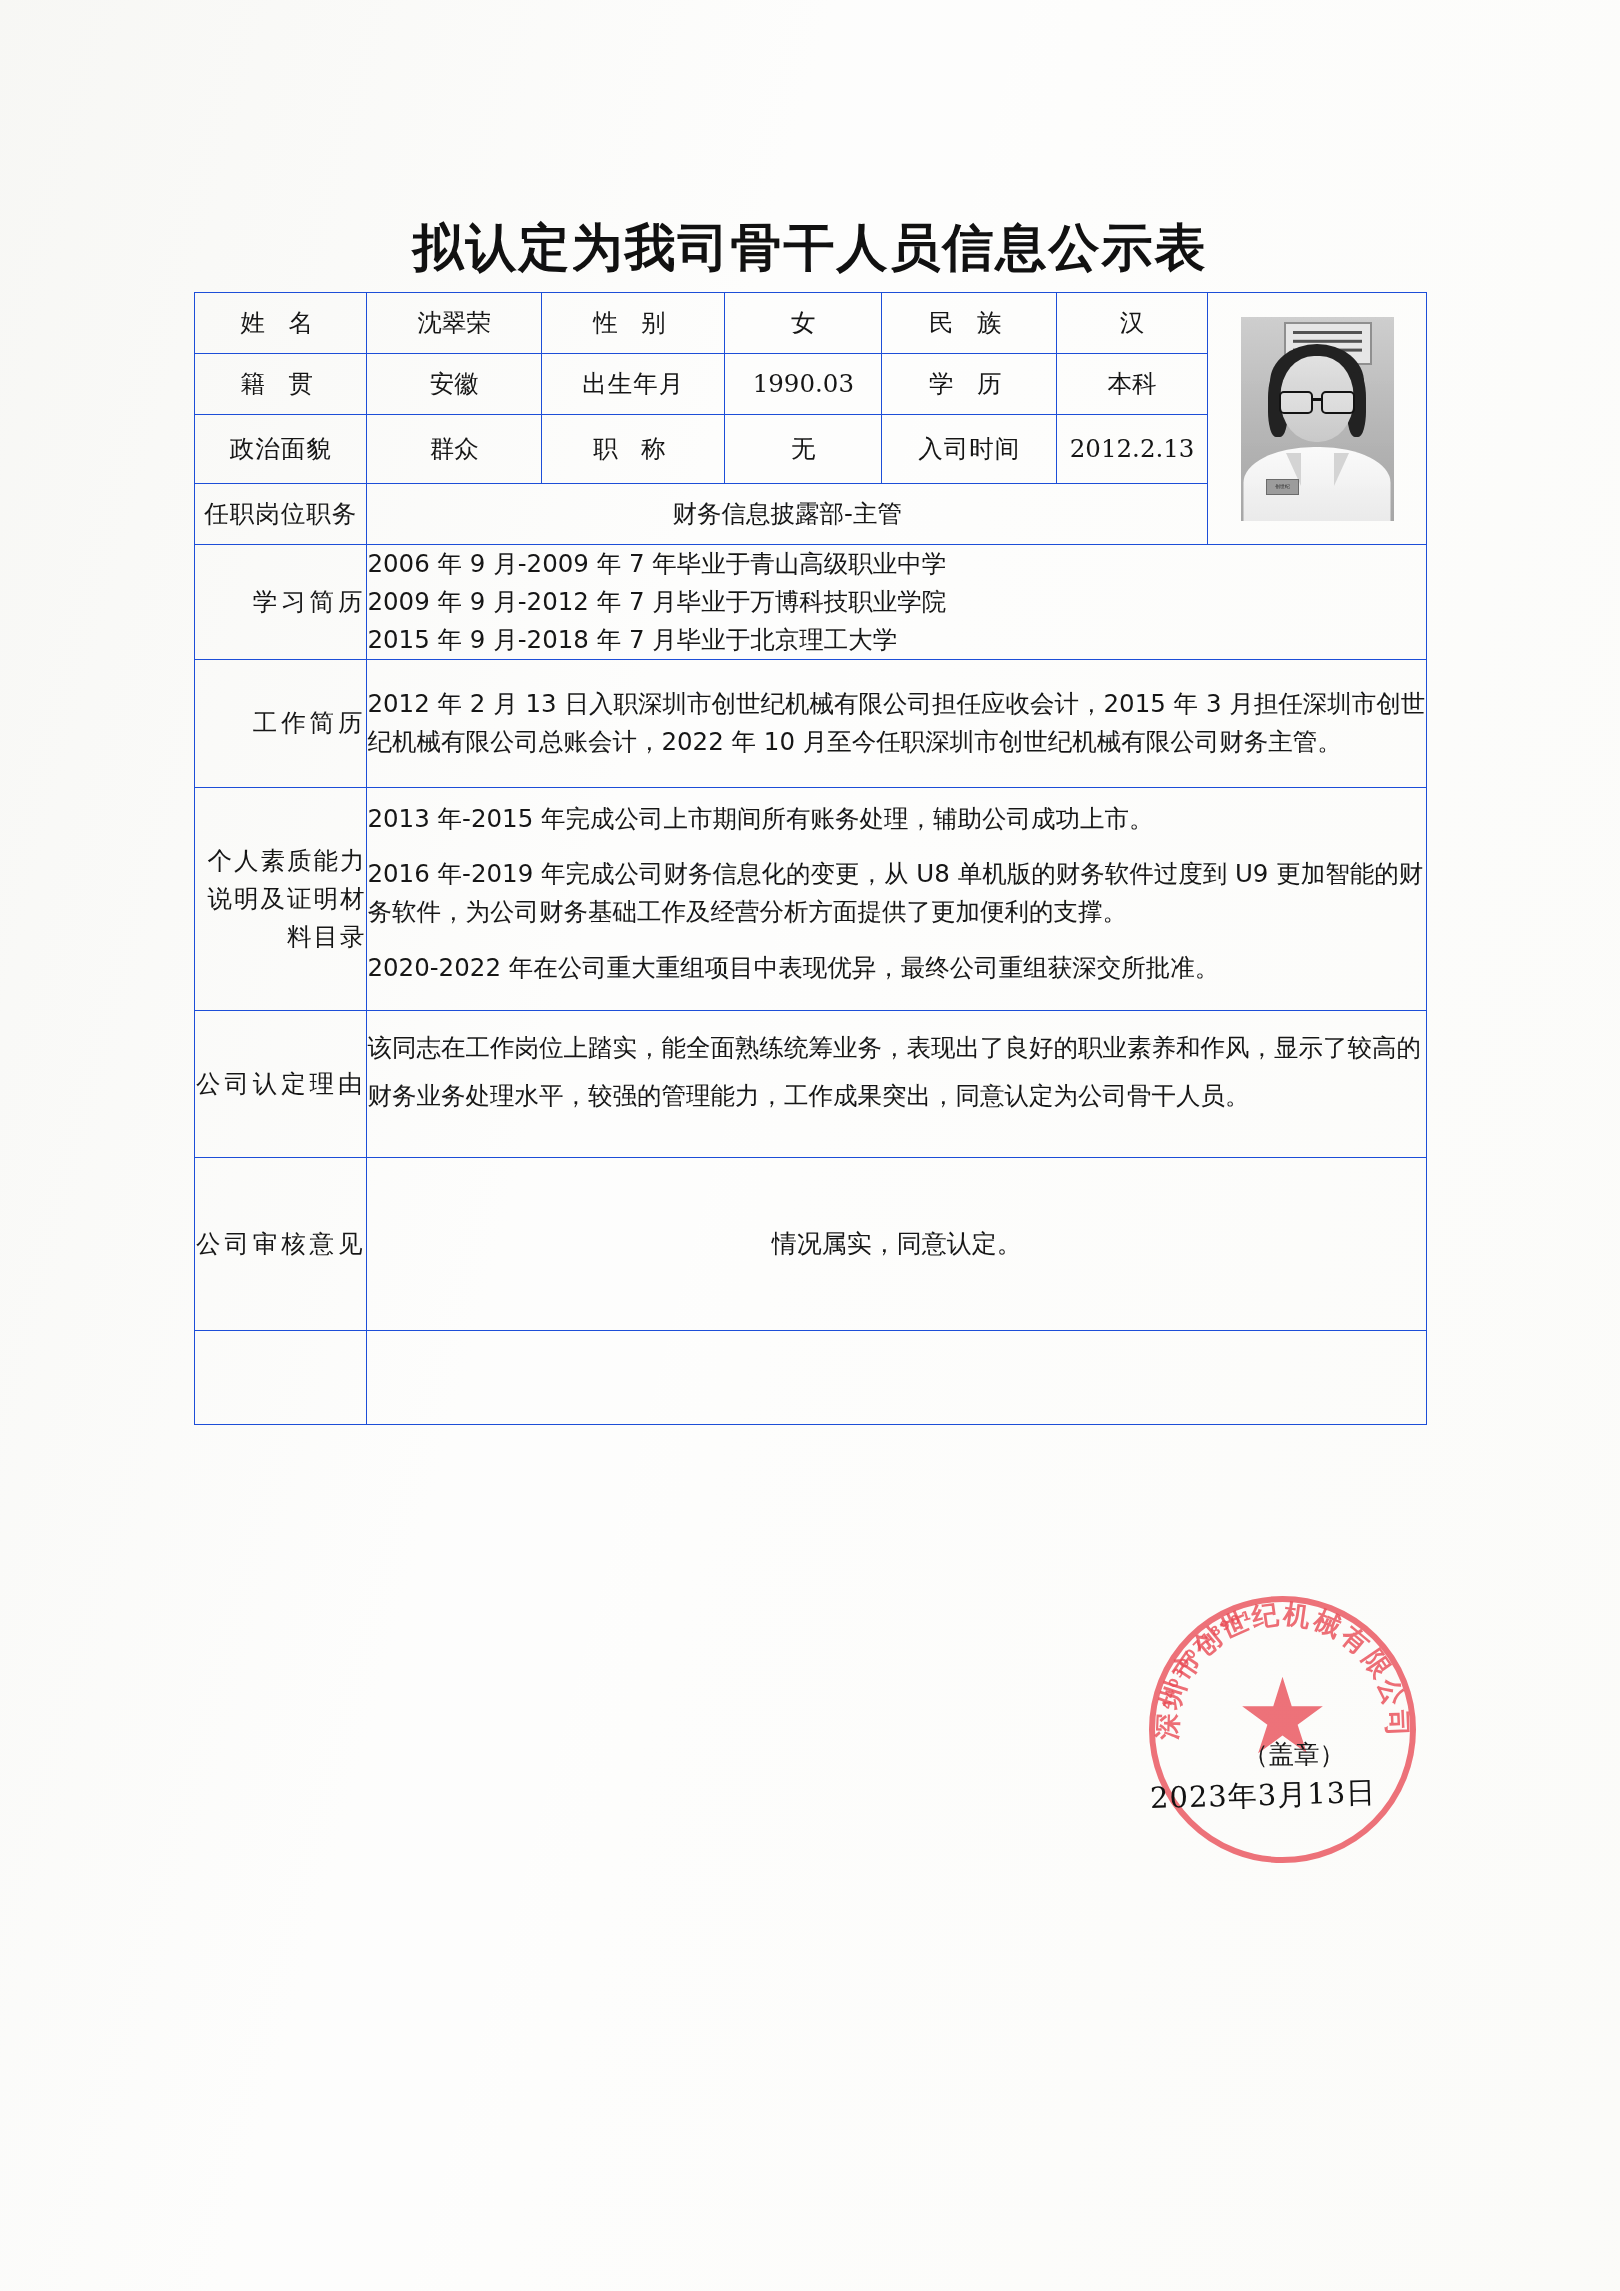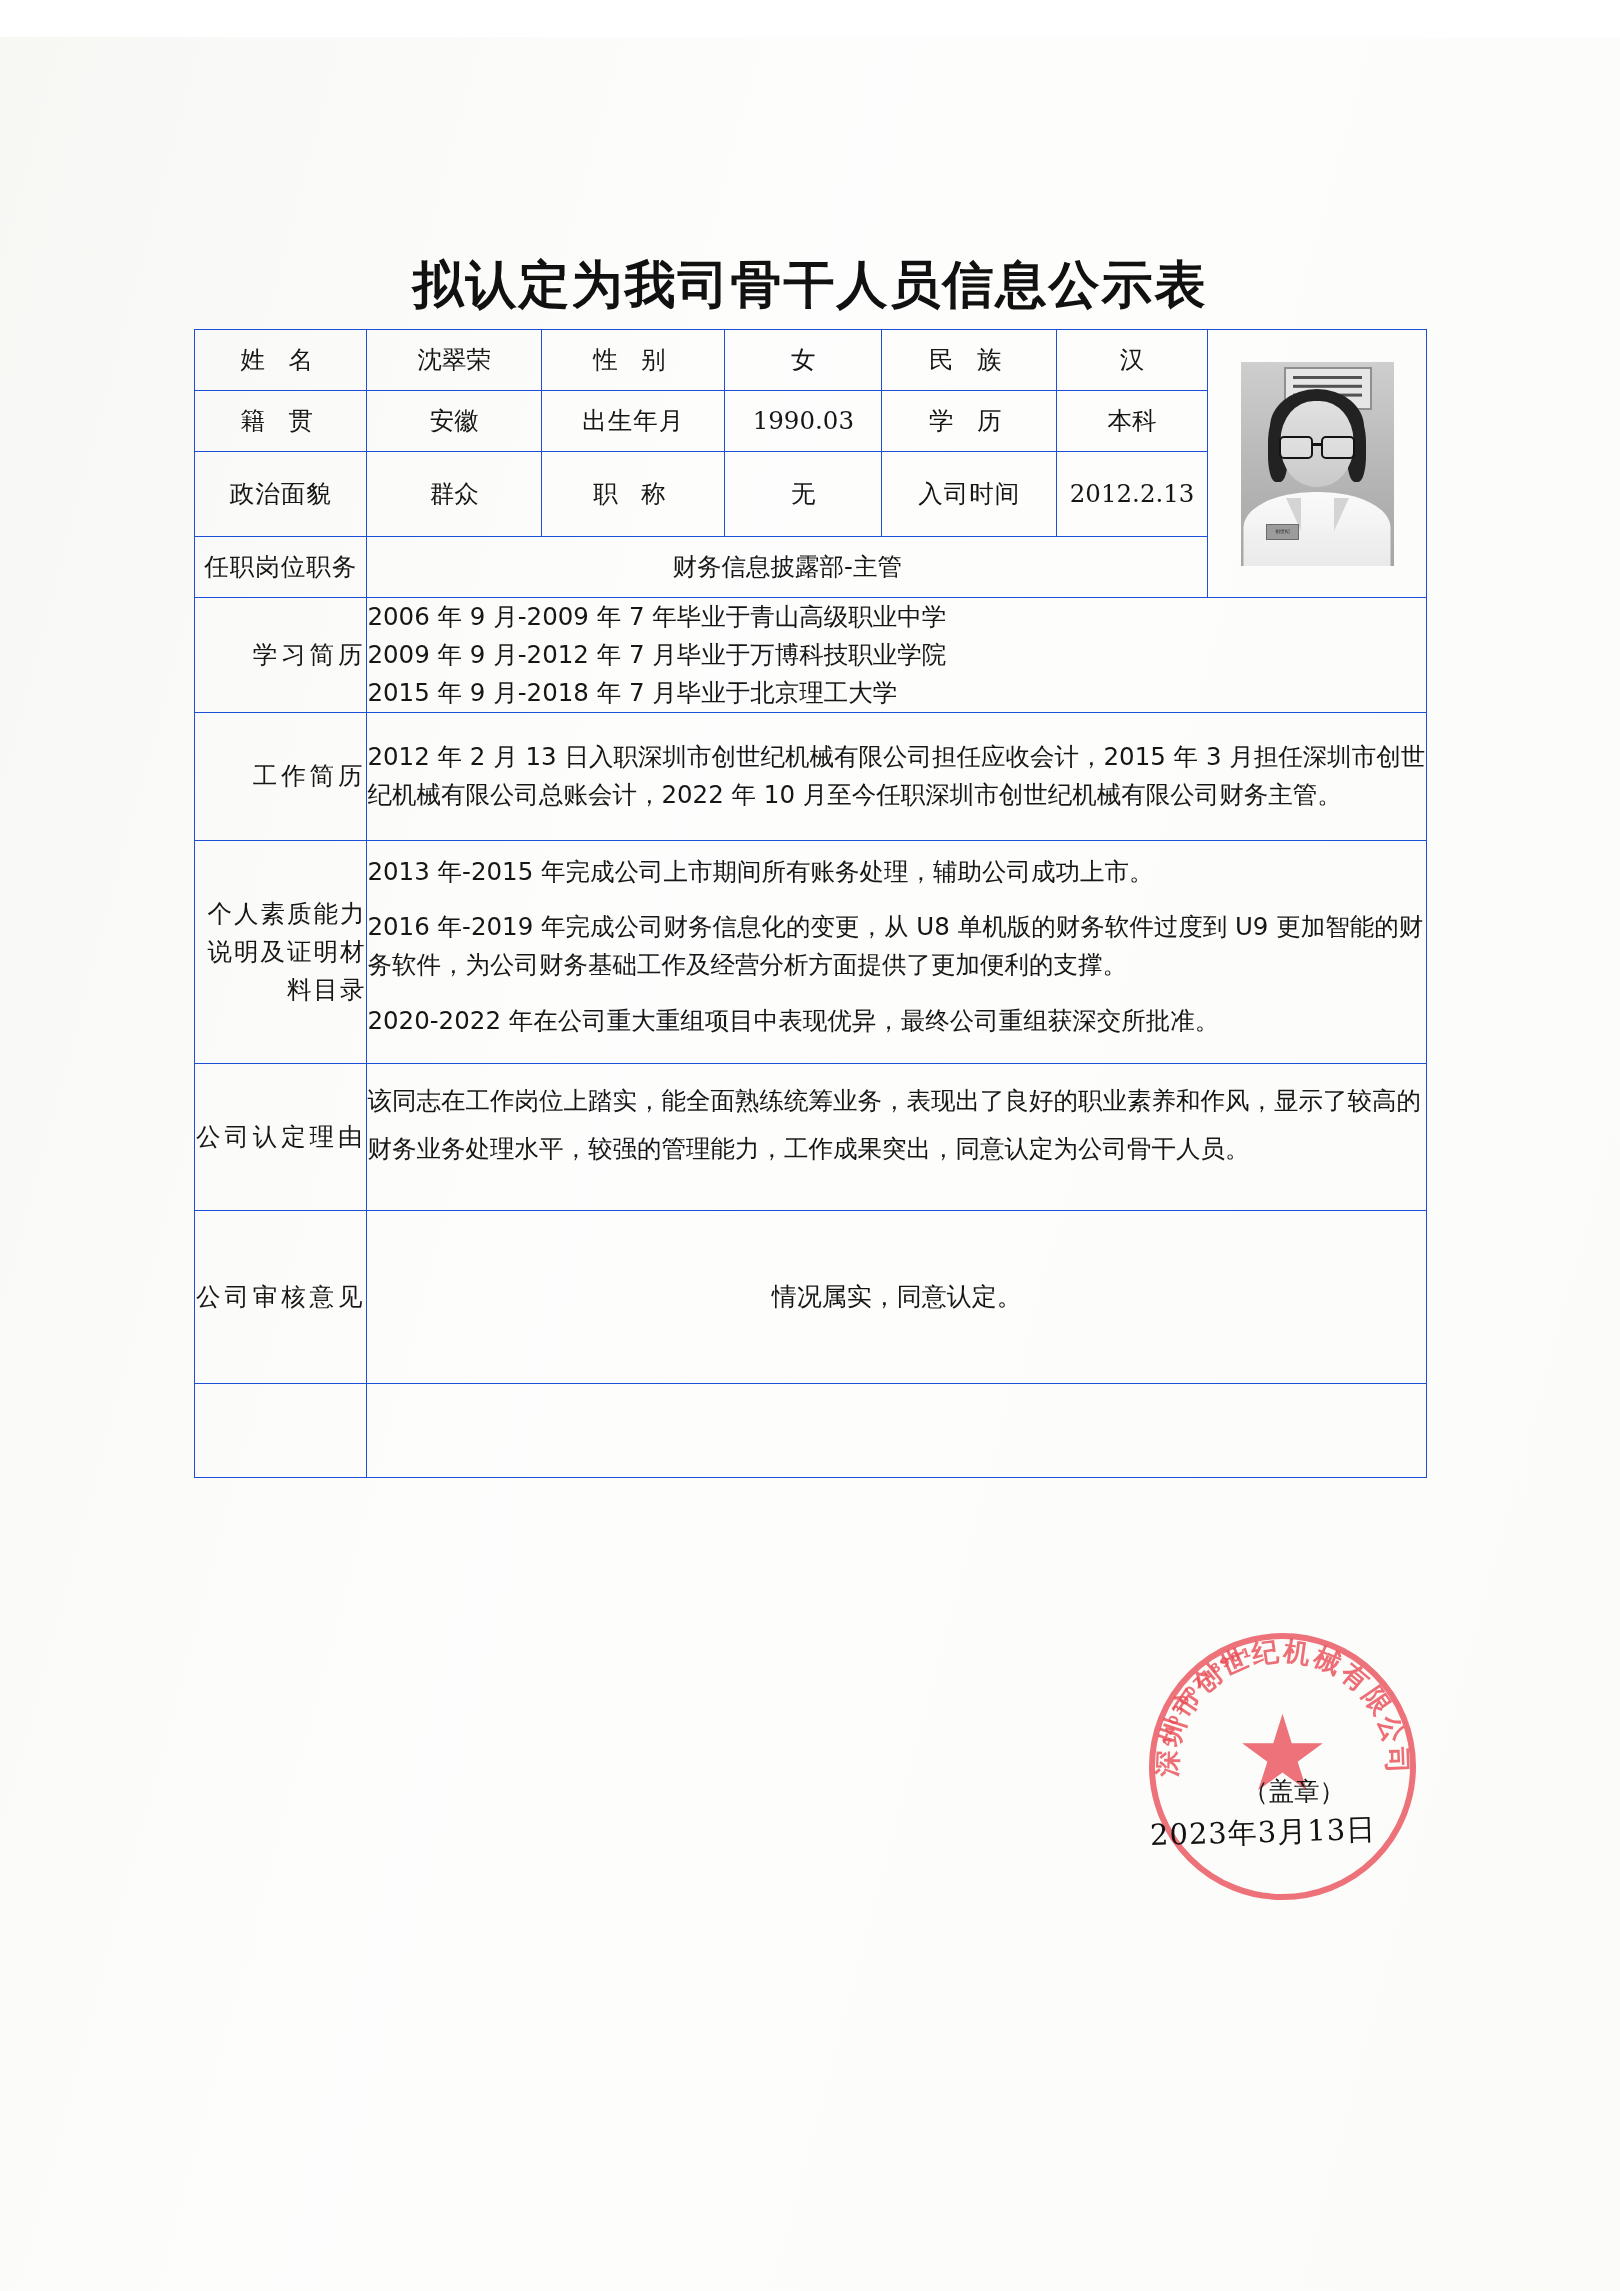--- a/index.html
+++ b/index.html
@@ -13,21 +13,20 @@
     height: 2292px;
     font-family: "DejaVu Sans", "Liberation Sans", sans-serif;
     color: #1a1a1a;
     position: relative;
     overflow: hidden;
   }
   .page {
     position: absolute;
     inset: 0;
     background: #fdfdfc;
-    margin-top: 37px;
   }
   
   .paper-tint {
     position: absolute;
     inset: 0;
     background:
       linear-gradient(105deg, rgba(246,246,243,0.85) 0%, rgba(255,255,255,0.2) 40%, rgba(250,250,247,0.7) 100%);
     pointer-events: none;
   }
 
@@ -74,21 +73,21 @@
     text-align: center;
     font-size: 25.5px;
   }
   .val-num {
     text-align: center;
     font-size: 24.5px;
     font-family: "DejaVu Serif", "Liberation Serif", serif;
   }
   .rowh-1 { height: 61px; }
   .rowh-2 { height: 61px; }
-  .rowh-3 { height: 85px; }
+  .rowh-3 { height: 69px; }
   .rowh-4 { height: 61px; }
 
   .blockbody {
     padding: 15.7px 25.5px 17.6px 25.5px;
     font-size: 24.5px;
     line-height: 2.0;
     text-align: left;
   }
   .blockbody p { margin: 0; }
   .blockbody.tight { line-height: 1.55; }

